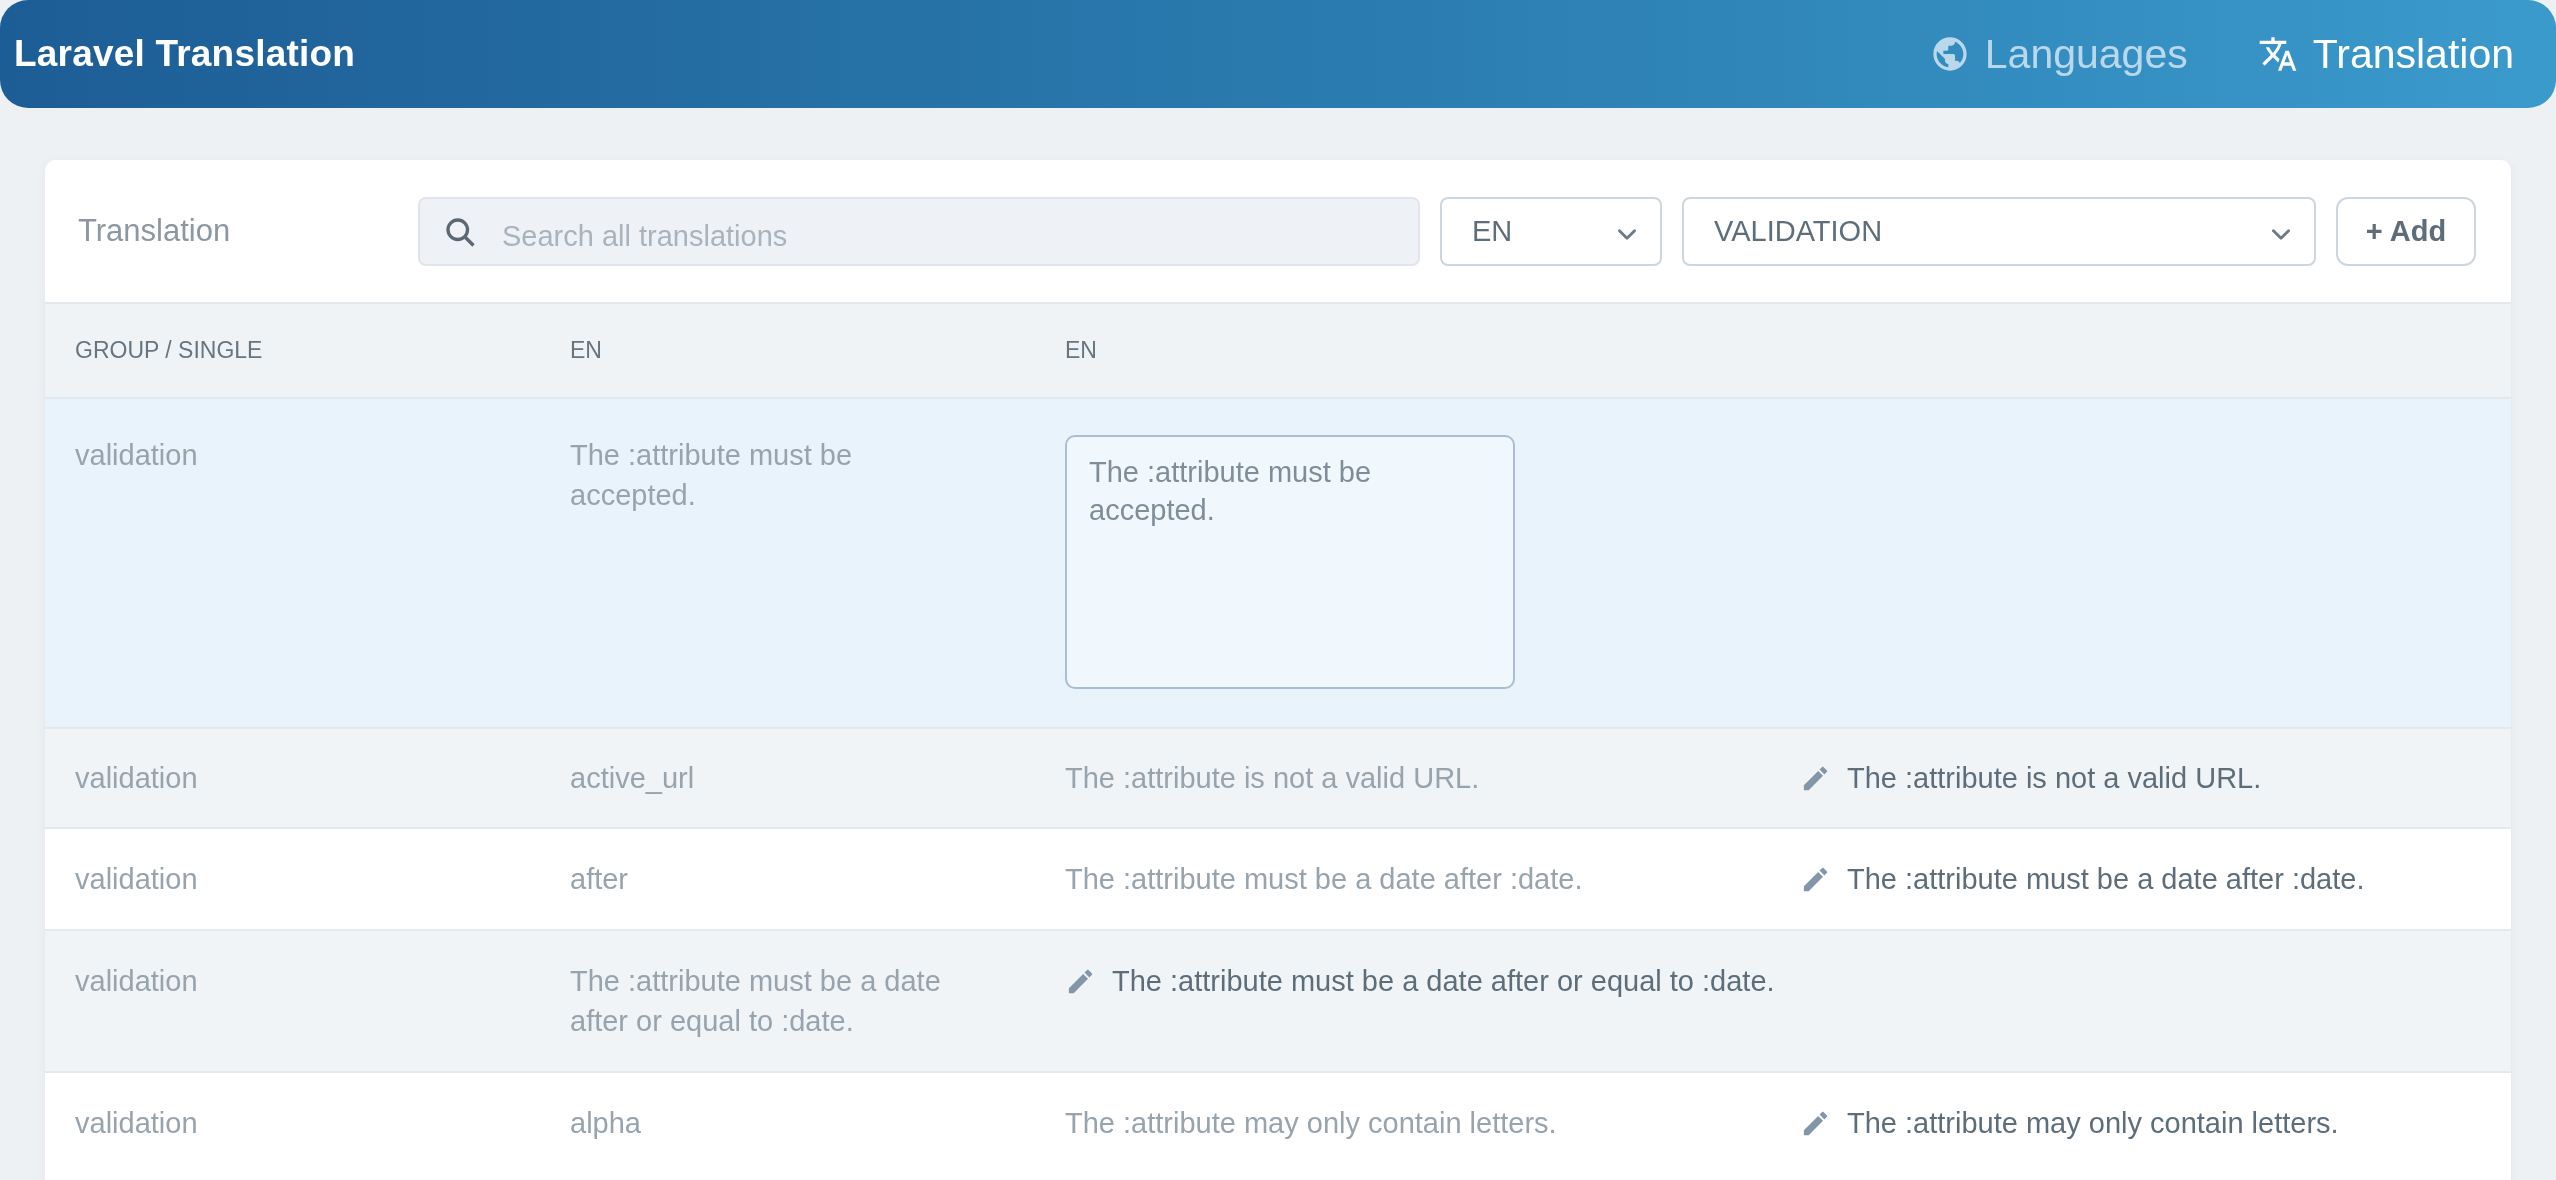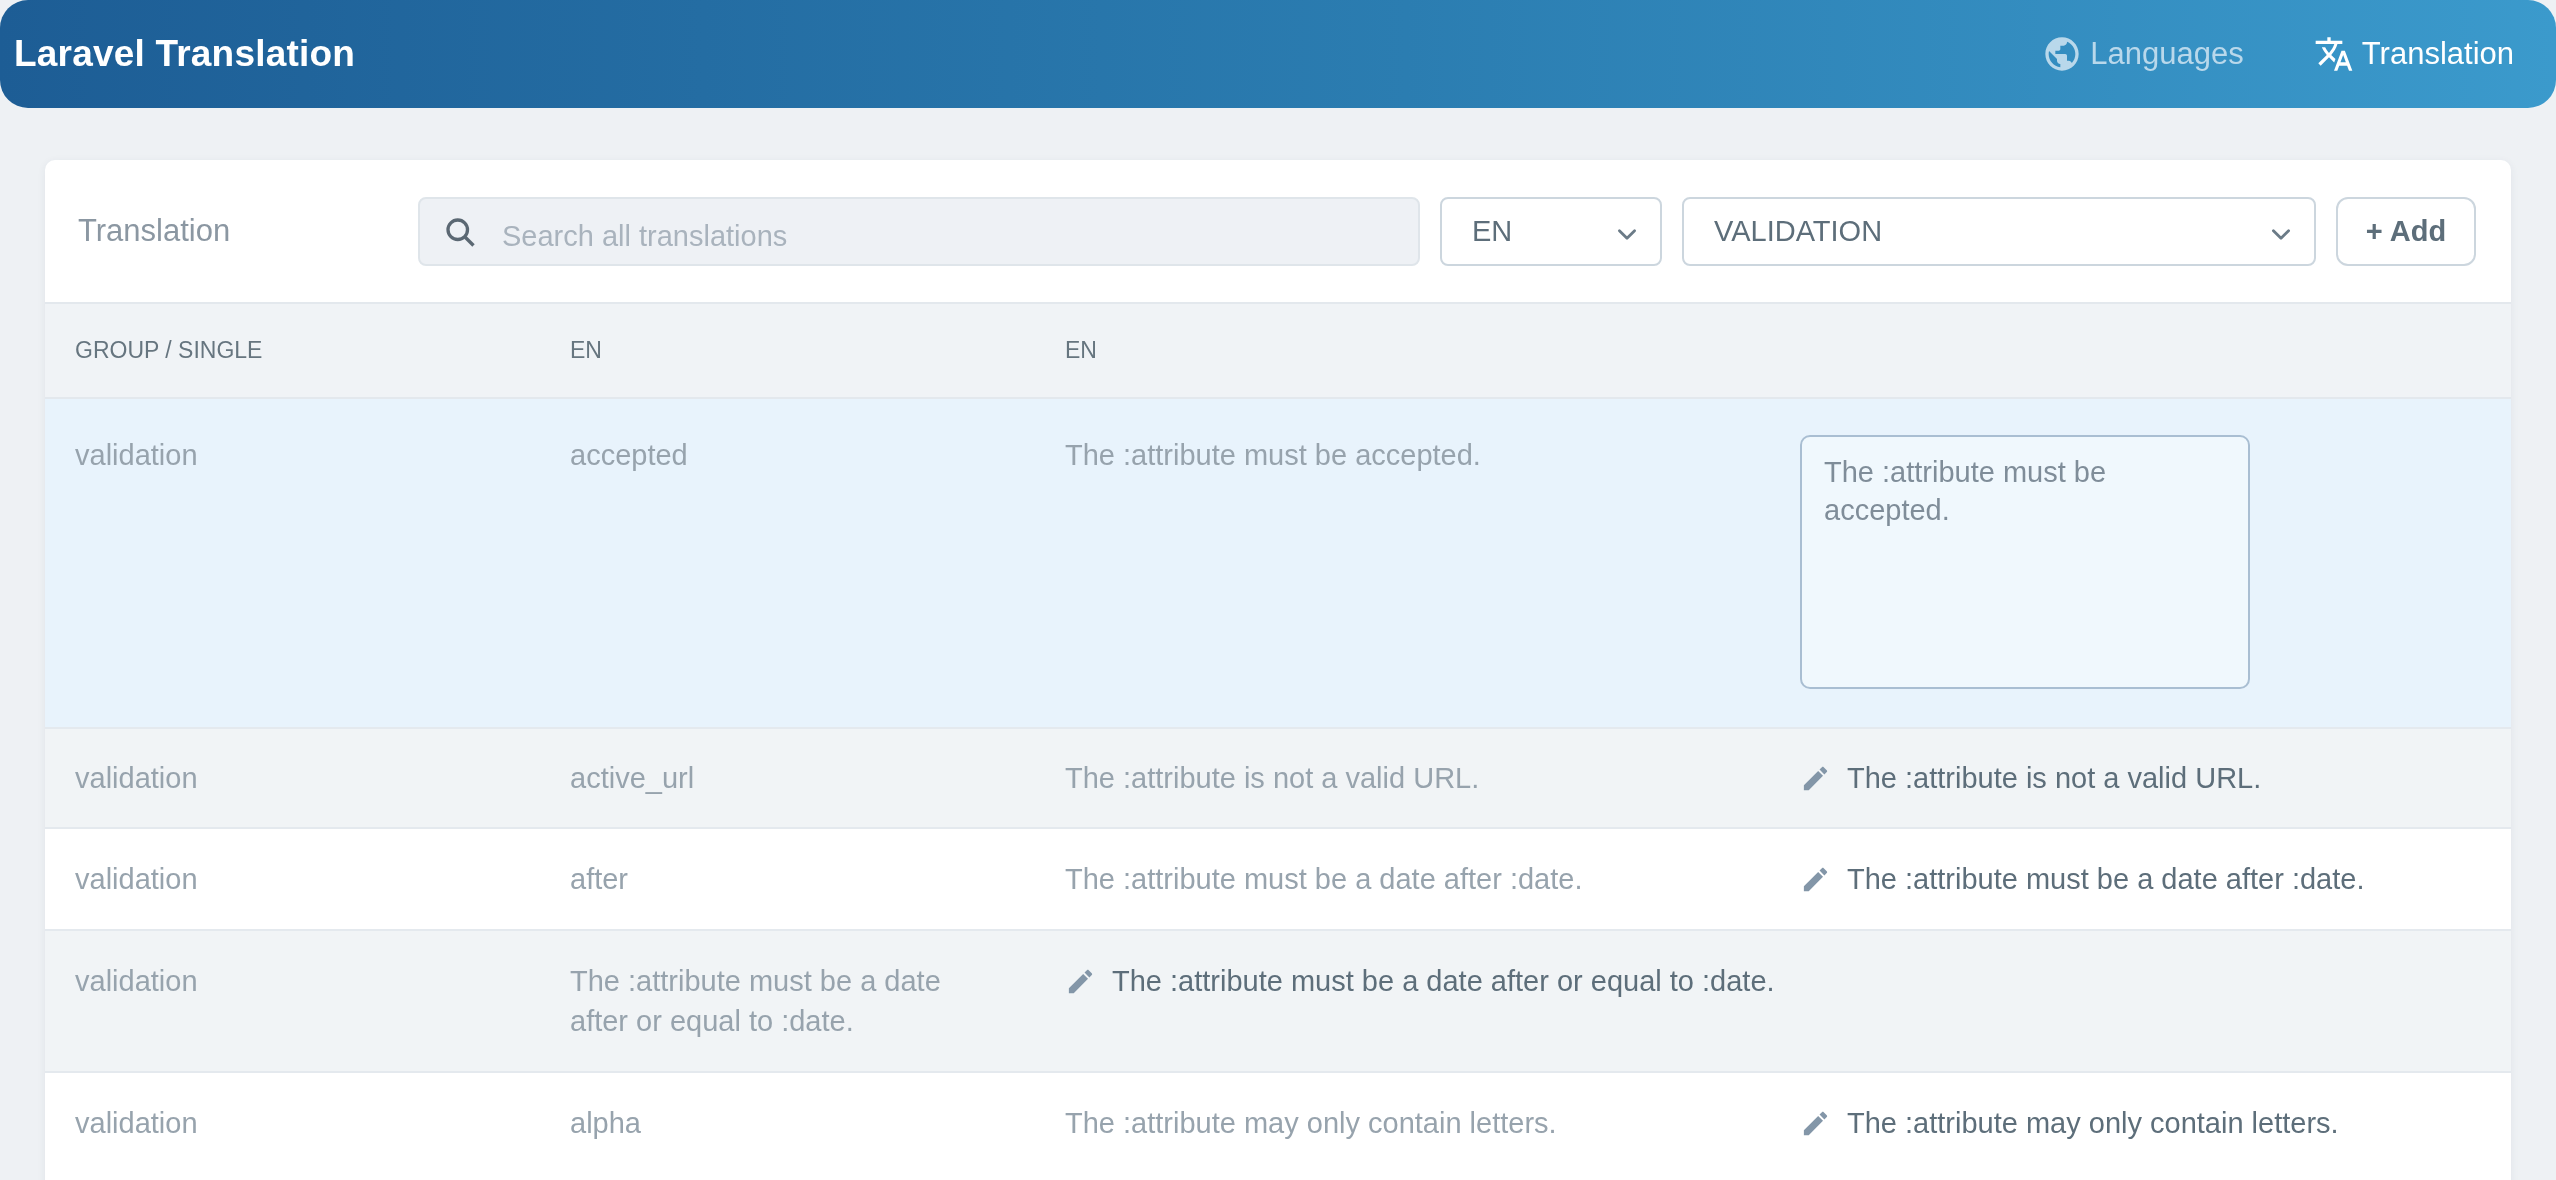--- a/index.html
+++ b/index.html
@@ -13,21 +13,21 @@
   
   .navbar {
     height:108px;
     background:linear-gradient(90deg,#1d5d95 0%,#2b7db1 55%,#3b9acc 100%);
     display:flex; align-items:center; justify-content:space-between;
     padding:0 42px 0 14px;
     border-radius:28px;
   }
   .brand { color:#ffffff; font-size:37px; font-weight:700; letter-spacing:.2px; cursor:pointer; }
   .nav-links { display:flex; align-items:center; }
-  .nav-link { display:flex; align-items:center; gap:8px; font-size:31px; cursor:pointer; text-decoration:none; }
+  .nav-link { display:flex; align-items:center; gap:15px; font-size:41px; cursor:pointer; text-decoration:none; }
   .nav-link.dim { color:#b9d8eb; }
   .nav-link.active { color:#ffffff; }
   .nav-link + .nav-link { margin-left:70px; }
   .nav-icon { display:flex; align-items:center; }
   .nav-icon svg { width:40px; height:40px; }
 
   
   .page { padding:52px 45px 0 45px; }
   .card {
     background:#ffffff; border-radius:10px 10px 0 0;
@@ -147,21 +147,20 @@
     </div>
 
     <div class="thead grid">
       <div class="cell">GROUP / SINGLE</div>
       <div class="cell">EN</div>
       <div class="cell">EN</div>
     </div>
 
     <div class="row editing grid">
       <div class="cell muted">validation</div>
-      <div class="cell muted">accepted</div>
       <div class="cell muted src-cell">The :attribute must be accepted.</div>
       <div class="cell">
         <textarea class="edit-area" style="">The :attribute must be accepted.</textarea>
       </div>
     </div>
 
     <div class="row striped h98 grid">
       <div class="cell muted">validation</div>
       <div class="cell muted">active_url</div>
       <div class="cell muted src-cell">The :attribute is not a valid URL.</div>

